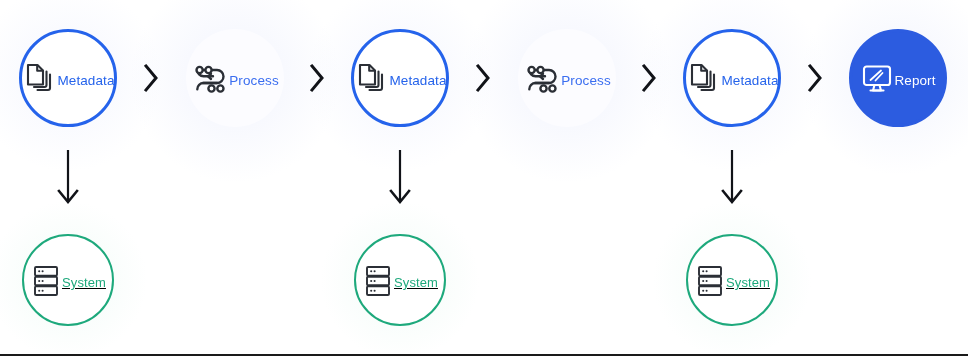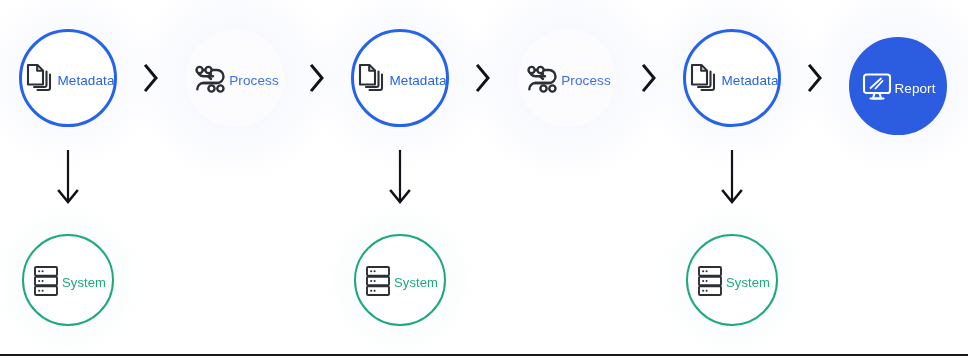--- a/index.html
+++ b/index.html
@@ -80,20 +80,21 @@
     border: 3px solid #2c5ce0;
   }
   .node.report .node-label { color: #ffffff; }
 
   
   .node.system {
     width: 92px; height: 92px;
     margin-left: -46px; margin-top: -46px;
     background: #ffffff;
     border: 2.5px solid #1ea97c;
+    text-decoration: underline;
   }
   .node.system .node-label { color: #1ea97c; font-size: 13px; }
   .node.system .icon-wrap { height: 36px; }
 
   
   .chevron {
     position: absolute;
     width: 26px; height: 40px;
     margin-left: -13px; margin-top: -20px;
     display: flex; align-items: center; justify-content: center;
@@ -179,21 +180,21 @@
       <svg width="36" height="36" viewBox="0 0 36 36" fill="none">
         <path d="M7 4 h9.5 L22 9.5 V23.5 H7 Z" stroke="#2B2F36" stroke-width="2.1" stroke-linejoin="round" fill="#fff"></path>
         <path d="M16.2 4 V9.7 H22" stroke="#2B2F36" stroke-width="2.1" stroke-linejoin="round" fill="none"></path>
         <path d="M25.5 10.5 v13.5 a2 2 0 0 1 -2 2 H13" stroke="#2B2F36" stroke-width="2.1" stroke-linecap="round" stroke-linejoin="round" fill="none"></path>
         <path d="M29 13.5 v13.5 a2 2 0 0 1 -2 2 H16.5" stroke="#2B2F36" stroke-width="2.1" stroke-linecap="round" stroke-linejoin="round" fill="none"></path>
       </svg>
     </span>
     <span class="node-label">Metadata</span>
   </div>
 
-  <div class="node report" style="left:898px; top:86px;">
+  <div class="node report" style="left:898px; top:78px;">
     <span class="icon-wrap">
       <svg width="34" height="32" viewBox="0 0 34 32" fill="none">
         <rect x="4" y="3.5" width="26" height="18.5" rx="2.6" stroke="#ffffff" stroke-width="2.1" fill="none"></rect>
         <path d="M14.5 22 L13 27.5 H21 L19.5 22" stroke="#ffffff" stroke-width="2.1" stroke-linejoin="round" fill="none"></path>
         <path d="M10.5 27.5 H23.5" stroke="#ffffff" stroke-width="2.1" stroke-linecap="round"></path>
         <path d="M10.5 17 L21 7.5" stroke="#ffffff" stroke-width="1.8" stroke-linecap="round"></path>
         <path d="M15.5 17.5 L22.5 10" stroke="#ffffff" stroke-width="1.8" stroke-linecap="round"></path>
       </svg>
     </span>
     <span class="node-label">Report</span>

